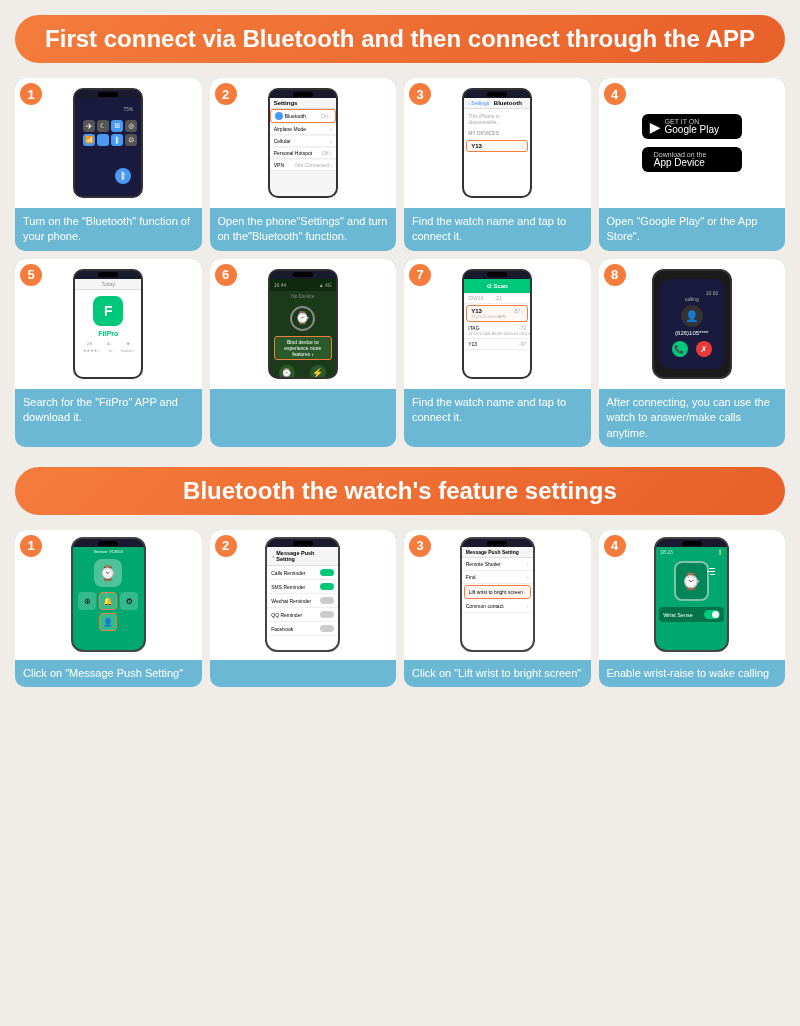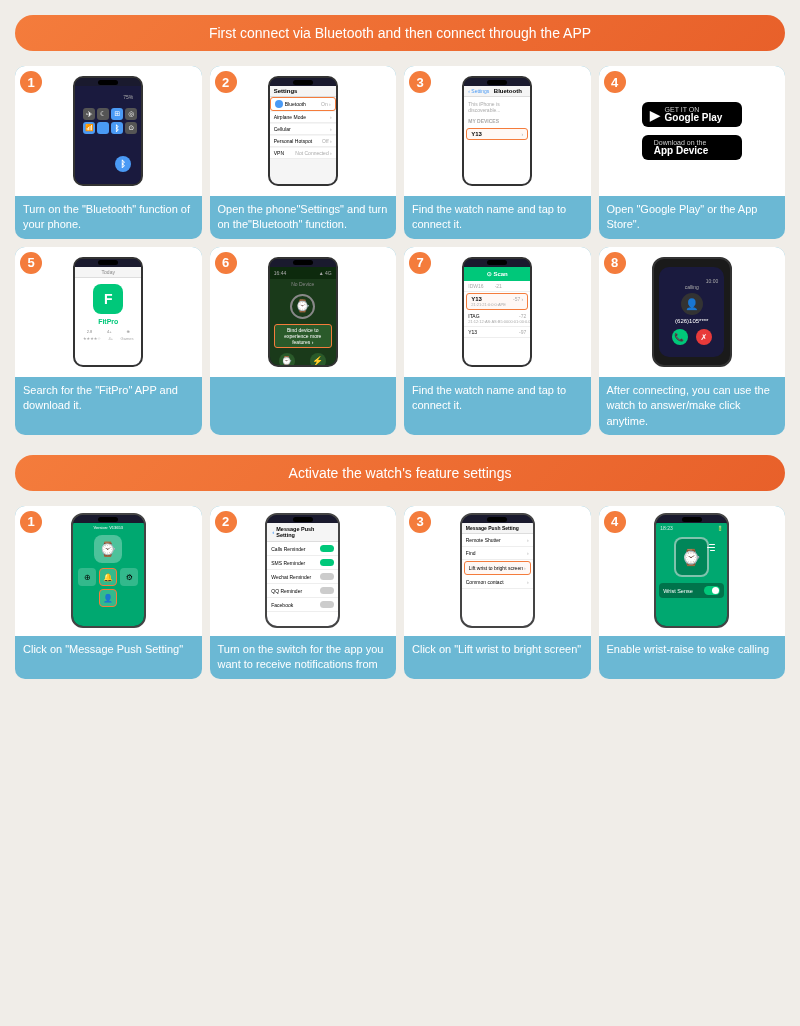--- a/index.html
+++ b/index.html
@@ -13,22 +13,22 @@
 
     .section-header {
       background: linear-gradient(135deg, #f47c3c, #e8602a);
       border-radius: 25px;
       padding: 10px 20px;
       text-align: center;
       margin-bottom: 15px;
     }
     .section-header h2 {
       color: white;
-      font-size: 14px;
-      font-weight: normal;
+      font-size: 24px;
+      font-weight: bold;
     }
 
     .steps-grid {
       display: grid;
       grid-template-columns: repeat(4, 1fr);
       gap: 8px;
       margin-bottom: 20px;
     }
 
     .step-card {
@@ -197,21 +197,21 @@
       background: #000;
       border-radius: 6px;
       padding: 4px 8px;
       display: flex;
       align-items: center;
       gap: 4px;
       width: 100px;
     }
     .store-text-block { display: flex; flex-direction: column; }
     .store-small-text { color: #ccc; font-size: 7px; }
-    .store-big-text { color: white; font-size: 10px; font-weight: bold; line-height: 1; }
+    .store-big-text { color: white; font-size: 10px; font-weight: normal; line-height: 1; }
     .watch-icon-circle {
       width: 25px;
       height: 25px;
       border: 2px solid #888;
       border-radius: 50%;
       margin: 5px auto;
       display: flex;
       align-items: center;
       justify-content: center;
       font-size: 12px;
@@ -619,29 +619,29 @@
               </div>
               <div style="color:white;font-size:6px;">(626)105****</div>
               <div class="call-buttons">
                 <div class="call-btn-green">📞</div>
                 <div class="call-btn-red">✗</div>
               </div>
             </div>
           </div>
         </div>
       </div>
-      <div class="step-text">After connecting, you can use the watch to answer/make click anytime.</div>
+      <div class="step-text">After connecting, you can use the watch to answer/make calls anytime.</div>
     </div>
 
   </div>
 </div>
 
 <div class="section2 section-divider">
   <div class="section-header">
-    <h2>Activate the watch's feature settings</h2>
+    <h2>Bluetooth the watch's feature settings</h2>
   </div>
 
   <div class="steps-grid">
 
     <div class="step-card">
       <div class="step-image-area">
         <span class="step-number">1</span>
         <div class="phone2">
           <div class="phone2-notch">
               <div class="phone2-notch-inner"></div>
@@ -693,21 +693,20 @@
               <span style="font-size:5px;">QQ Reminder</span>
               <div class="toggle-off"></div>
             </div>
             <div class="msg-push-item">
               <span style="font-size:5px;">Facebook</span>
               <div class="toggle-off"></div>
             </div>
           </div>
         </div>
       </div>
-      <div class="step-text">Turn on the switch for the app you want to receive notifications from</div>
     </div>
 
     <div class="step-card">
       <div class="step-image-area">
         <span class="step-number">3</span>
         <div class="phone2">
           <div class="phone2-notch">
               <div class="phone2-notch-inner"></div>
             </div>
           <div class="phone2-screen" style="background:white;">

